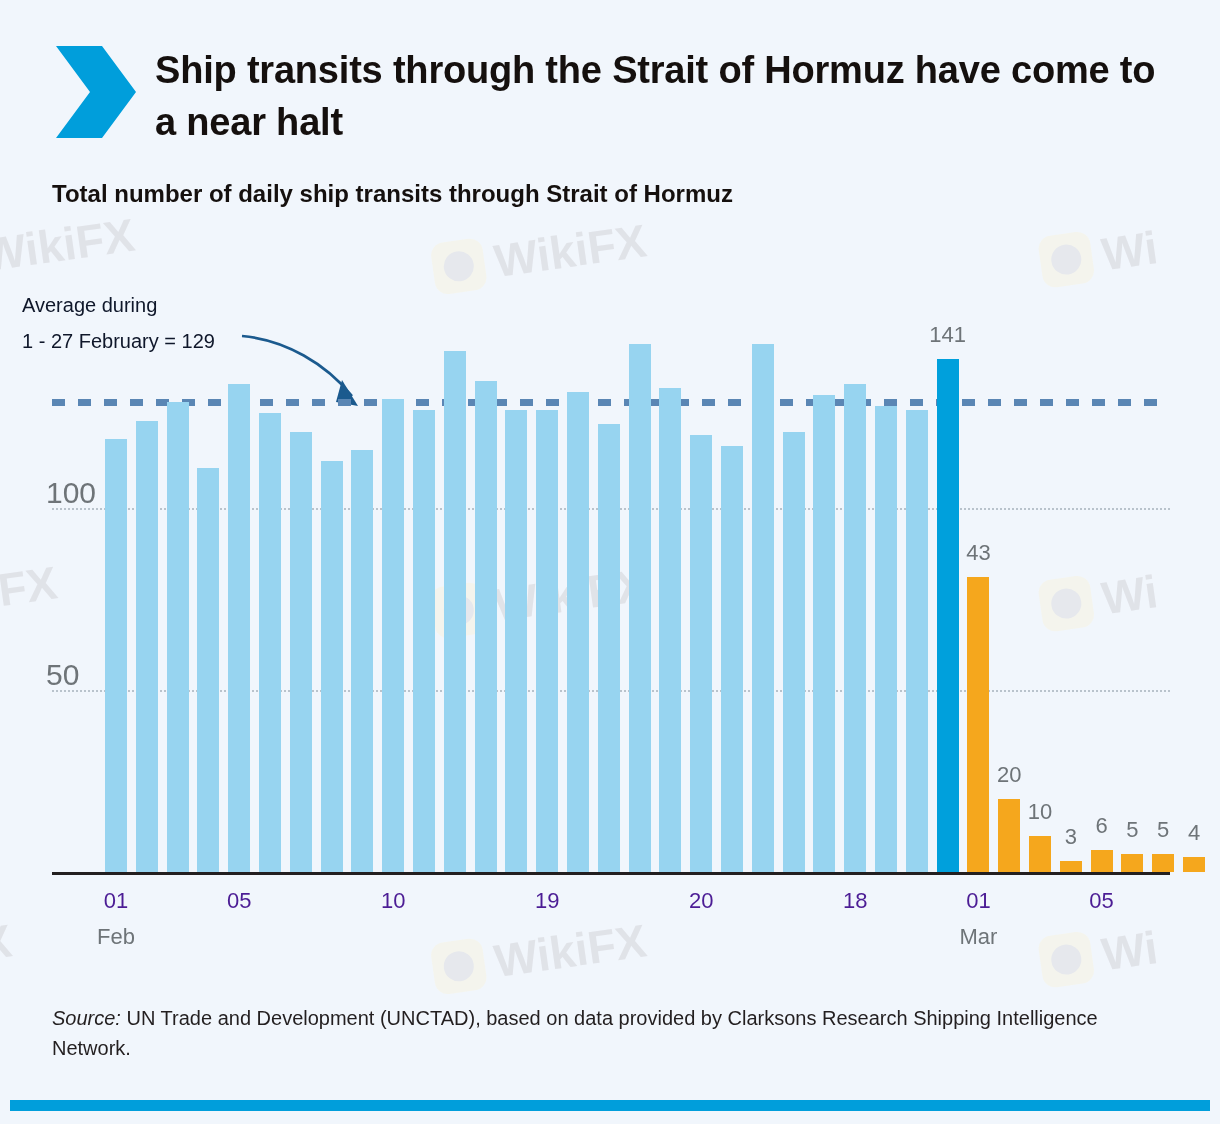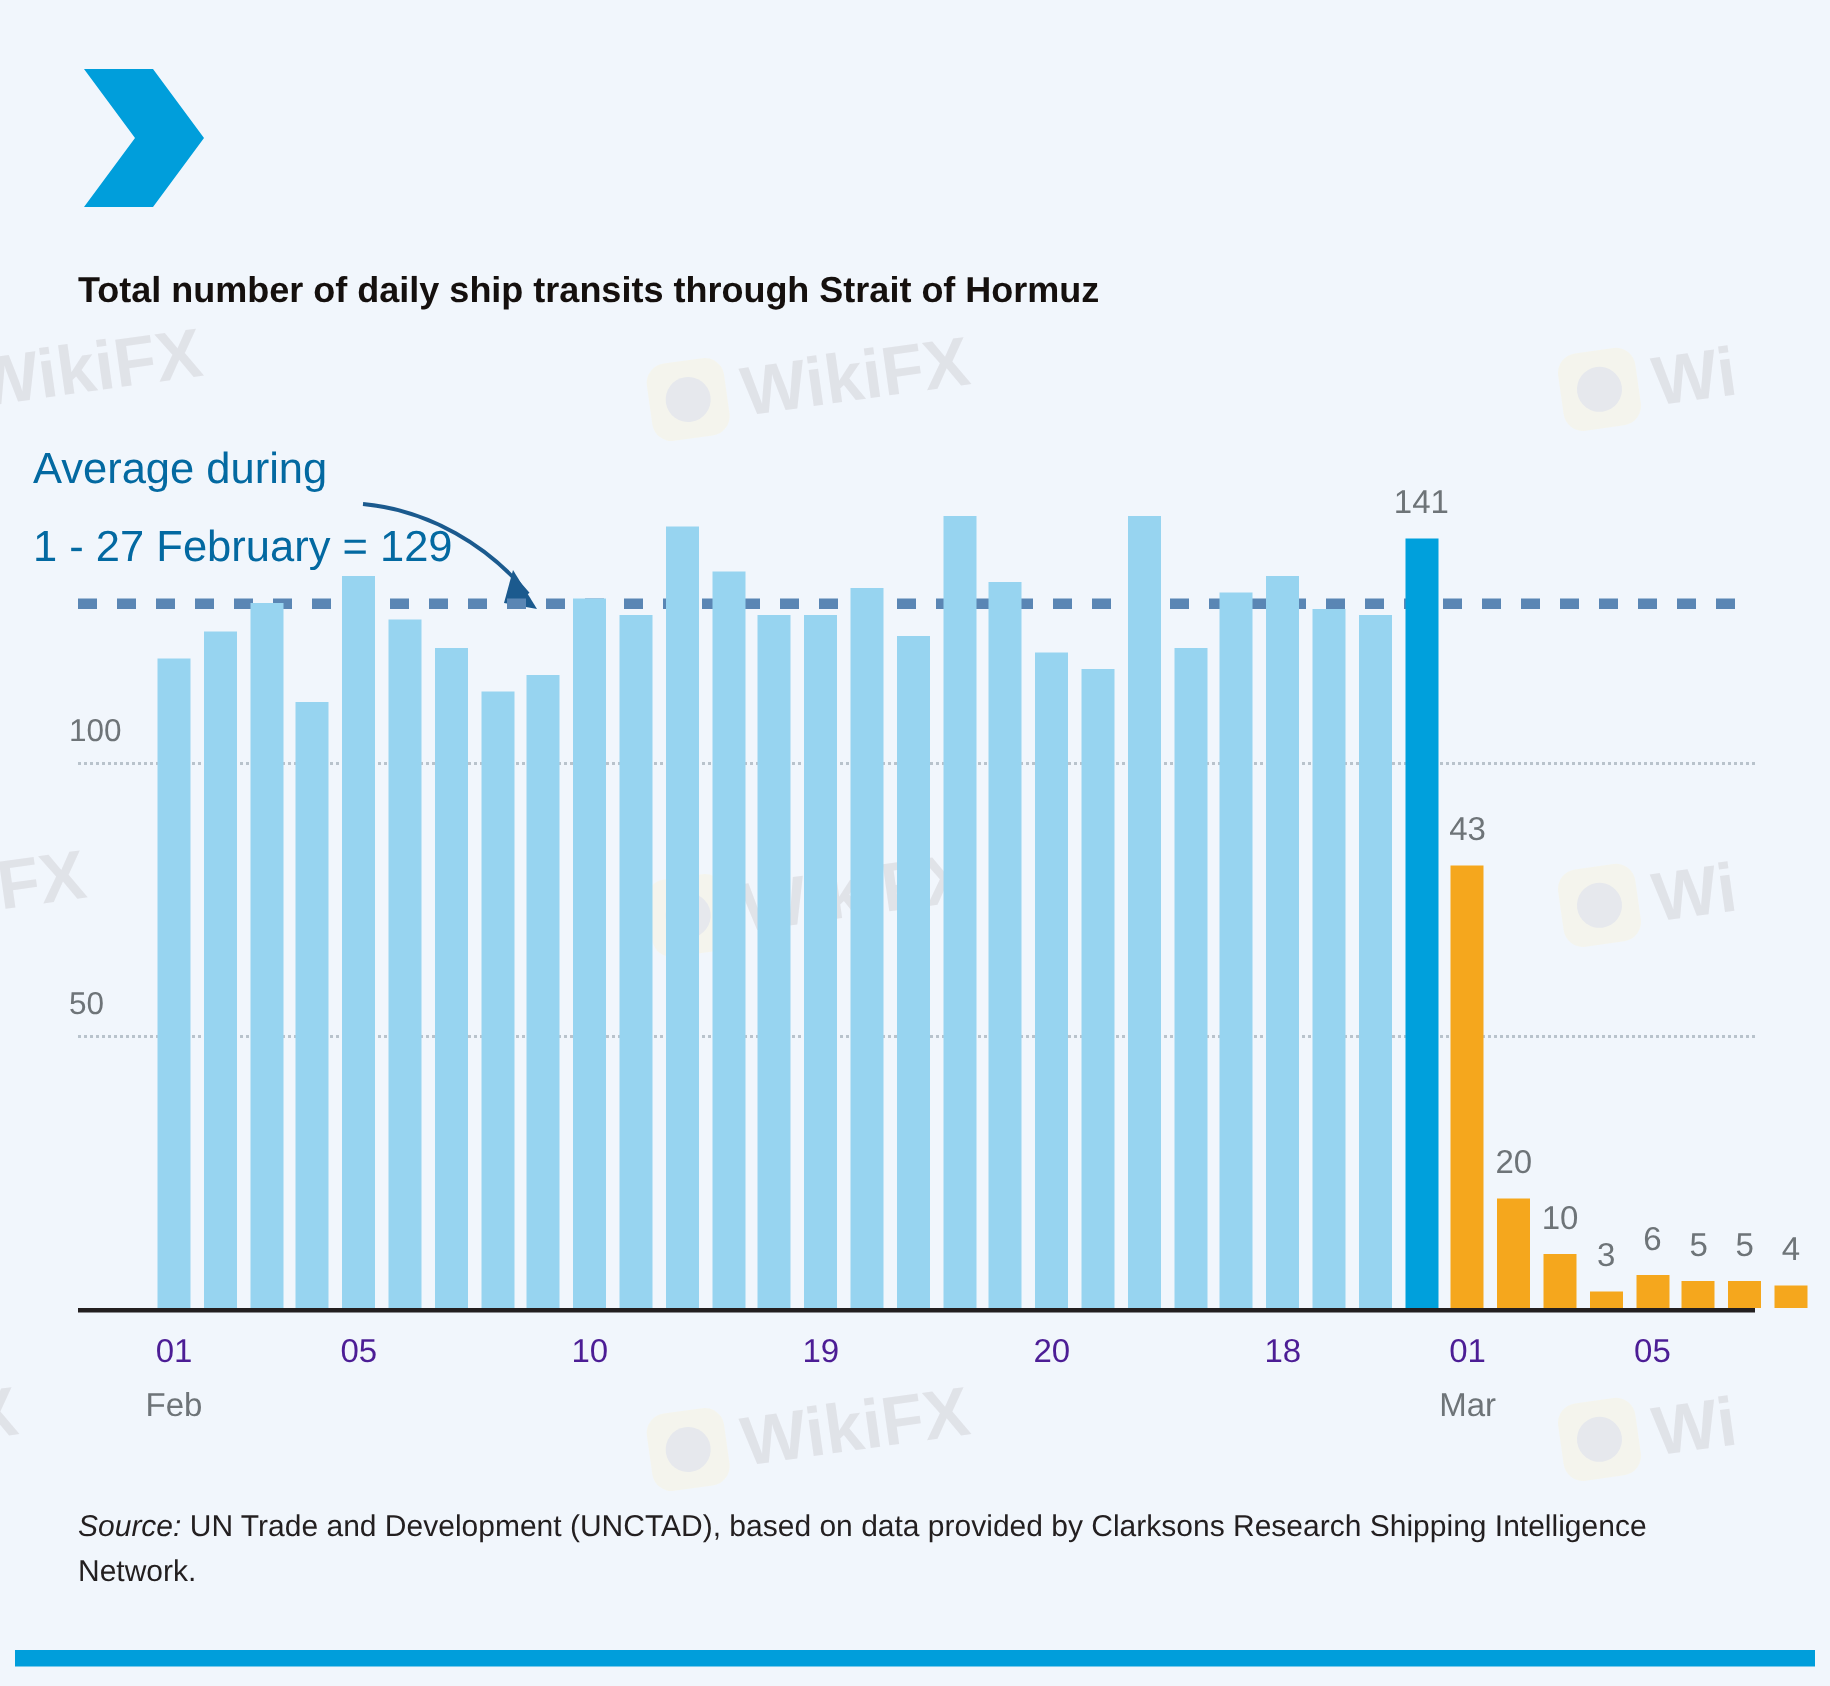--- a/index.html
+++ b/index.html
@@ -19,36 +19,36 @@
     font-size:38px;line-height:1.38;font-weight:bold;color:#15100E;
     letter-spacing:-0.2px;
   }
   #subtitle{
     position:absolute;left:52px;top:180px;width:1100px;
     font-size:24px;font-weight:bold;color:#15100E;
   }
   
   #annotation{
     position:absolute;left:22px;top:288px;
-    font-size:29px;line-height:1.78;color:#0369a1;white-space:nowrap;
+    font-size:20px;line-height:1.78;color:#0f172a;white-space:nowrap;
   }
   #annotation .ln{display:block;}
   #arrow{position:absolute;left:238px;top:330px;width:140px;height:90px;}
   
   #plot{position:absolute;left:0;top:0;width:1220px;height:1124px;pointer-events:none;}
   .gridline{
     position:absolute;left:52px;width:1118px;height:0;
     border-top:2px dotted #B9C3CC;
   }
   #avgline{
     position:absolute;left:52px;width:1118px;height:7px;
     background:repeating-linear-gradient(to right,#5A86B4 0 13px, transparent 13px 26px);
   }
   .ylabel{
-    position:absolute;left:46px;font-size:21px;color:#6E7478;text-align:center;
+    position:absolute;left:46px;font-size:30px;color:#6E7478;text-align:center;
   }
   #axisline{
     position:absolute;left:52px;width:1118px;height:3px;background:#231F20;
   }
   .bar{position:absolute;bottom:0;}
   #bars{position:absolute;left:0;top:0;width:1220px;height:872px;}
   .barlabel{
     position:absolute;font-size:22px;color:#6E7478;text-align:right;
     transform:translateX(-50%);white-space:nowrap;
   }
@@ -80,20 +80,21 @@
   }
   .wm-row{display:flex;align-items:center;}
 </style>
 </head>
 <body>
 
 <div id="header">
   <svg id="chevron" viewBox="0 0 88 100">
     <polygon points="4,4 50,4 84,50 50,96 4,96 38,50" fill="#009EDB"></polygon>
   </svg>
+  <div id="title">Ship transits through the Strait of Hormuz have come to a near halt</div>
 </div>
 <div id="subtitle">Total number of daily ship transits through Strait of Hormuz</div>
 
 <div id="watermarks">
     <div class="wm wm-row" style="left: -18px; top: 218px; transform: rotate(-8deg);">
       <span class="wm-txt">WikiFX</span>
     </div>
     <div class="wm wm-row" style="left: 432px; top: 228px; transform: rotate(-8deg);">
       <span class="wm-badge"></span>
       <span class="wm-txt">WikiFX</span>

